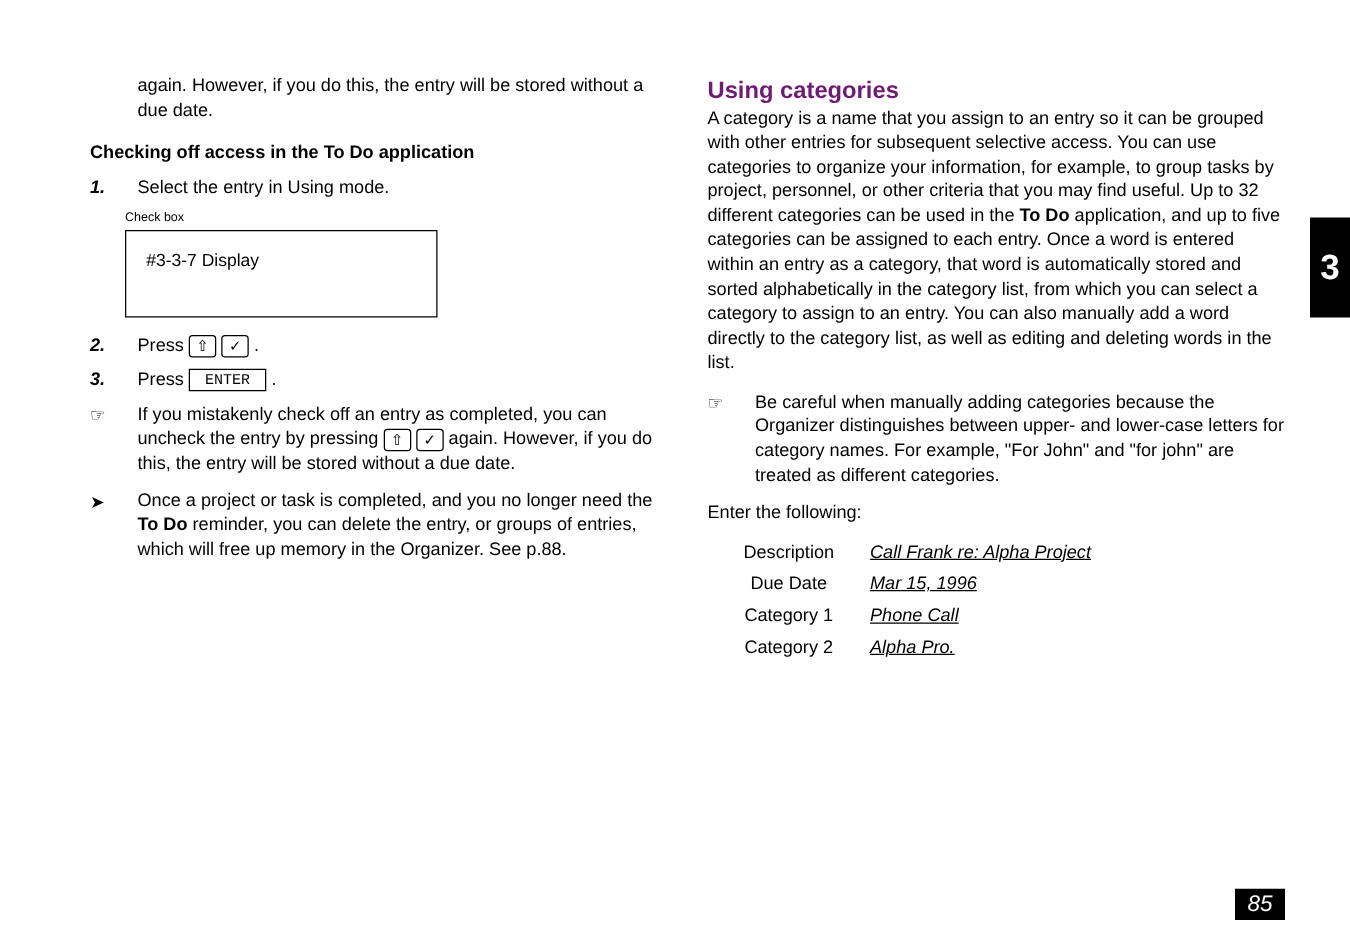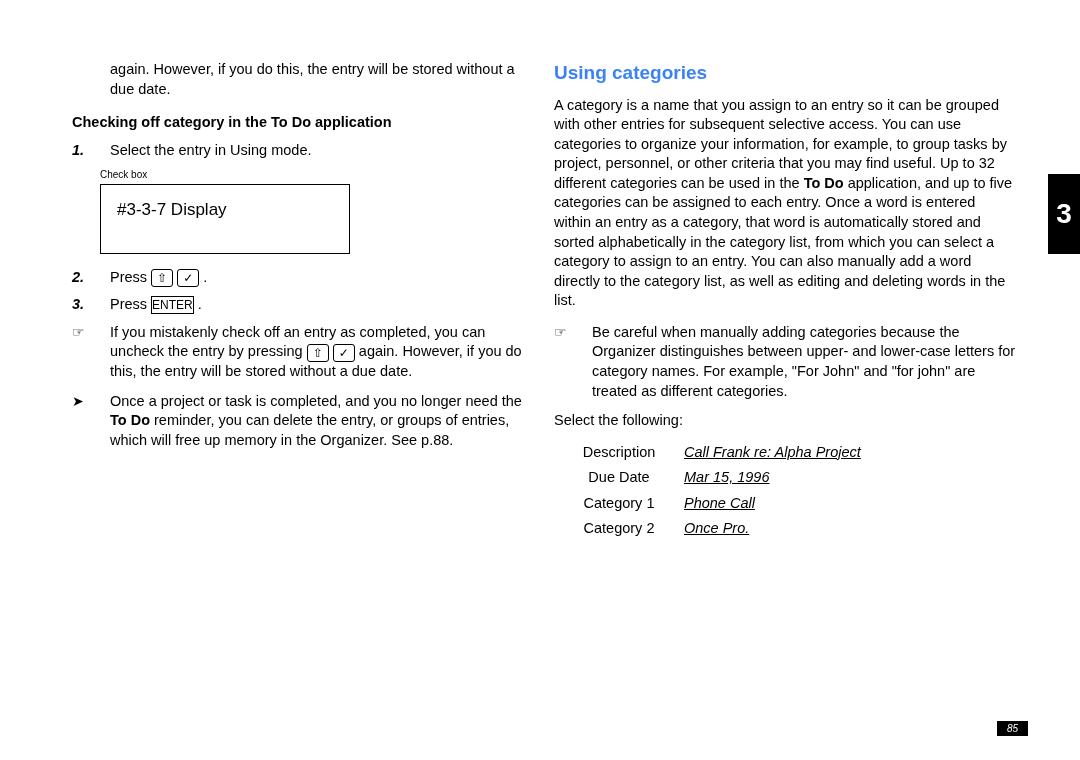--- a/index.html
+++ b/index.html
@@ -1,52 +1,52 @@
 <!DOCTYPE html>
 <html><head>
 <meta charset="utf-8">
 <style>
   * { box-sizing: border-box; margin: 0; padding: 0; }
   html, body { width: 1080px; height: 760px; background: #fff; font-family: Arial, Helvetica, sans-serif; color: #000; }
   .page { position: relative; width: 1080px; height: 760px; }
   .chapter-tab { position: absolute; right: 0; top: 174px; width: 32px; height: 80px; background: #000; color: #fff; font-size: 28px; font-weight: bold; display: flex; align-items: center; justify-content: center; }
-  .page-num { position: absolute; right: 52px; bottom: 24px; background: #000; color: #fff; font-size: 10px; font-style: italic; padding: 2px 10px; }
-  .columns { position: absolute; top: 60px; left: 72px; width: 964px; display: flex; gap: 20px; }
+  .page-num { position: absolute; right: 52px; bottom: 24px; background: #000; color: #fff; font-size: 18px; font-style: italic; padding: 2px 10px; }
+  .columns { position: absolute; top: 60px; left: 72px; width: 964px; display: flex; gap: 32px; }
   .col { width: 462px; font-size: 14.5px; line-height: 1.35; }
   .para { margin-bottom: 12px; }
   .subhead { font-weight: bold; margin: 14px 0 8px 0; }
-  .section-head { color: #3b82f6; font-family: Arial, Helvetica, sans-serif; font-weight: bold; font-size: 19px; margin-bottom: 10px; }
+  .section-head { color: #701a75; font-family: Arial, Helvetica, sans-serif; font-weight: bold; font-size: 19px; }
   .step { display: flex; gap: 14px; margin-bottom: 8px; }
   .step .num { font-weight: bold; font-style: italic; width: 24px; flex-shrink: 0; }
   .step .txt { flex: 1; }
   .key { display: inline-block; border: 1px solid #000; border-radius: 3px; padding: 0 5px; font-size: 12px; line-height: 16px; vertical-align: middle; min-width: 16px; text-align: center; }
-  .key-text { display: inline-block; border: 1px solid #000; padding: 0 0; font-size: 12px; line-height: 16px; vertical-align: middle; }
+  .key-text { display: inline-block; border: 1px solid #000; padding: 0 12px; font-size: 12px; line-height: 16px; vertical-align: middle; font-family: Liberation Mono, monospace; }
   .checkbox-label { font-size: 10px; margin: 4px 0 2px 28px; }
-  .display-box { border: 1px solid #000; width: 250px; height: 70px; margin: 2px 0 14px 28px; padding: 14px 16px; font-size: 17px; }
+  .display-box { border: 1px solid #000; width: 250px; height: 70px; margin: 2px 0 14px 28px; padding: 14px 16px; font-size: 14px; }
   .note-row { display: flex; gap: 14px; margin: 6px 0 10px 0; }
   .note-row .ico { width: 24px; flex-shrink: 0; font-size: 14px; }
   .note-row .body { flex: 1; }
   .tbl { margin-top: 6px; }
   .trow { display: flex; margin-bottom: 6px; }
   .trow .lbl { width: 130px; text-align: center; }
   .trow .val { flex: 1; font-style: italic; text-decoration: underline; }
 </style>
 </head>
 <body>
 
 <div class="page">
   <div class="chapter-tab">3</div>
   <div class="page-num">85</div>
 
   <div class="columns">
 
     <div class="col">
       <div class="para" style="margin-left:38px">again. However, if you do this, the entry will be stored without a due date.</div>
 
-      <div class="subhead">Checking off category in the To Do application</div>
+      <div class="subhead">Checking off access in the To Do application</div>
 
       <div class="step">
         <div class="num">1.</div>
         <div class="txt">Select the entry in Using mode.</div>
       </div>
 
       <div class="checkbox-label">Check box</div>
       <div class="display-box">#3-3-7 Display</div>
 
       <div class="step">
@@ -97,36 +97,36 @@
         <b>To Do</b>
         <span> application, and up to five categories can be assigned to each entry. Once a word is entered within an entry as a category, that word is automatically stored and sorted alphabetically in the category list, from which you can select a category to assign to an entry. You can also manually add a word directly to the category list, as well as editing and deleting words in the list.</span>
       </div>
 
       <div class="note-row">
         <div class="ico">☞</div>
         <div class="body">Be careful when manually adding categories because the Organizer distinguishes between upper- and lower-case letters for category names. For example, "For John" and "for john" are treated as different categories.</div>
       </div>
 
 
-      <div class="para">Select the following:</div>
+      <div class="para">Enter the following:</div>
 
       <div class="tbl">
         <div class="trow">
           <div class="lbl">Description</div>
           <div class="val">Call Frank re: Alpha Project</div>
         </div>
         <div class="trow">
           <div class="lbl">Due Date</div>
           <div class="val">Mar 15, 1996</div>
         </div>
         <div class="trow">
           <div class="lbl">Category 1</div>
           <div class="val">Phone Call</div>
         </div>
         <div class="trow">
           <div class="lbl">Category 2</div>
-          <div class="val">Once Pro.</div>
+          <div class="val">Alpha Pro.</div>
         </div>
       </div>
     </div>
 
   </div>
 </div>
 
 </body></html>

